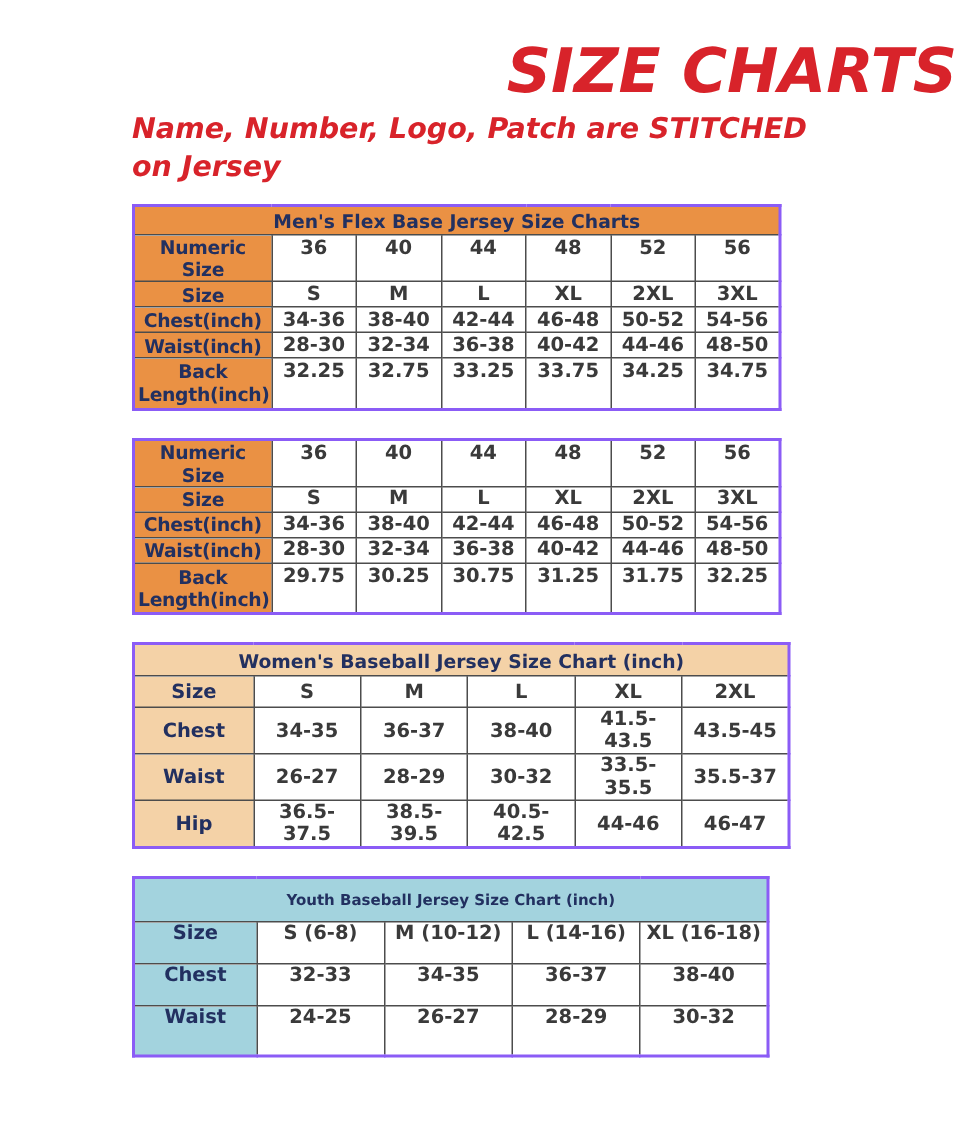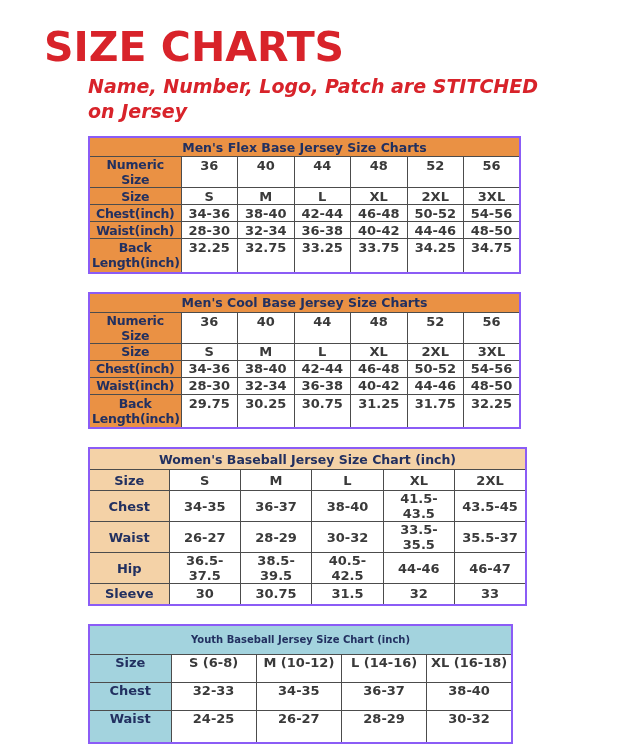--- a/index.html
+++ b/index.html
@@ -7,24 +7,25 @@
     position: relative;
     width: 638px;
     height: 750px;
     background: #ffffff;
     font-family: "DejaVu Sans", sans-serif;
     overflow: hidden;
   }
   .title {
     margin: 0;
     padding-top: 24px;
-    text-align: left;
+    text-align: right;
     font-size: 41px;
     line-height: 46px;
     font-weight: bold;
+    font-style: italic;
     color: #D8232A;
     padding-left: 44px;
   }
   .subtitle {
     margin: 4px 0 0 88px;
     width: 470px;
     font-size: 19px;
     line-height: 25px;
     font-weight: bold;
     font-style: italic;
@@ -137,23 +138,20 @@
       </tr>
     </tbody>
   </table>
 
   <table class="sizetable t-mens t-mens-2">
     <colgroup>
         <col class="c-label">
         <col span="6">
       </colgroup>
     <tbody>
-      <tr class="band">
-        <td colspan="7">Men's Cool Base Jersey Size Charts</td>
-      </tr>
       <tr class="r-numeric">
         <td class="lbl">Numeric Size</td>
         <td class="val">36</td>
         <td class="val">40</td>
         <td class="val">44</td>
         <td class="val">48</td>
         <td class="val">52</td>
         <td class="val">56</td>
       </tr>
       <tr class="r-std">
@@ -229,28 +227,20 @@
         <td class="val">35.5-37</td>
       </tr>
       <tr class="r-w">
         <td class="lbl">Hip</td>
         <td class="val">36.5-37.5</td>
         <td class="val">38.5-39.5</td>
         <td class="val">40.5-42.5</td>
         <td class="val">44-46</td>
         <td class="val">46-47</td>
       </tr>
-      <tr class="r-w">
-        <td class="lbl">Sleeve</td>
-        <td class="val">30</td>
-        <td class="val">30.75</td>
-        <td class="val">31.5</td>
-        <td class="val">32</td>
-        <td class="val">33</td>
-      </tr>
     </tbody>
   </table>
 
   <table class="sizetable t-youth">
     <colgroup>
         <col class="c-label">
         <col span="4">
       </colgroup>
     <tbody>
       <tr class="band">

